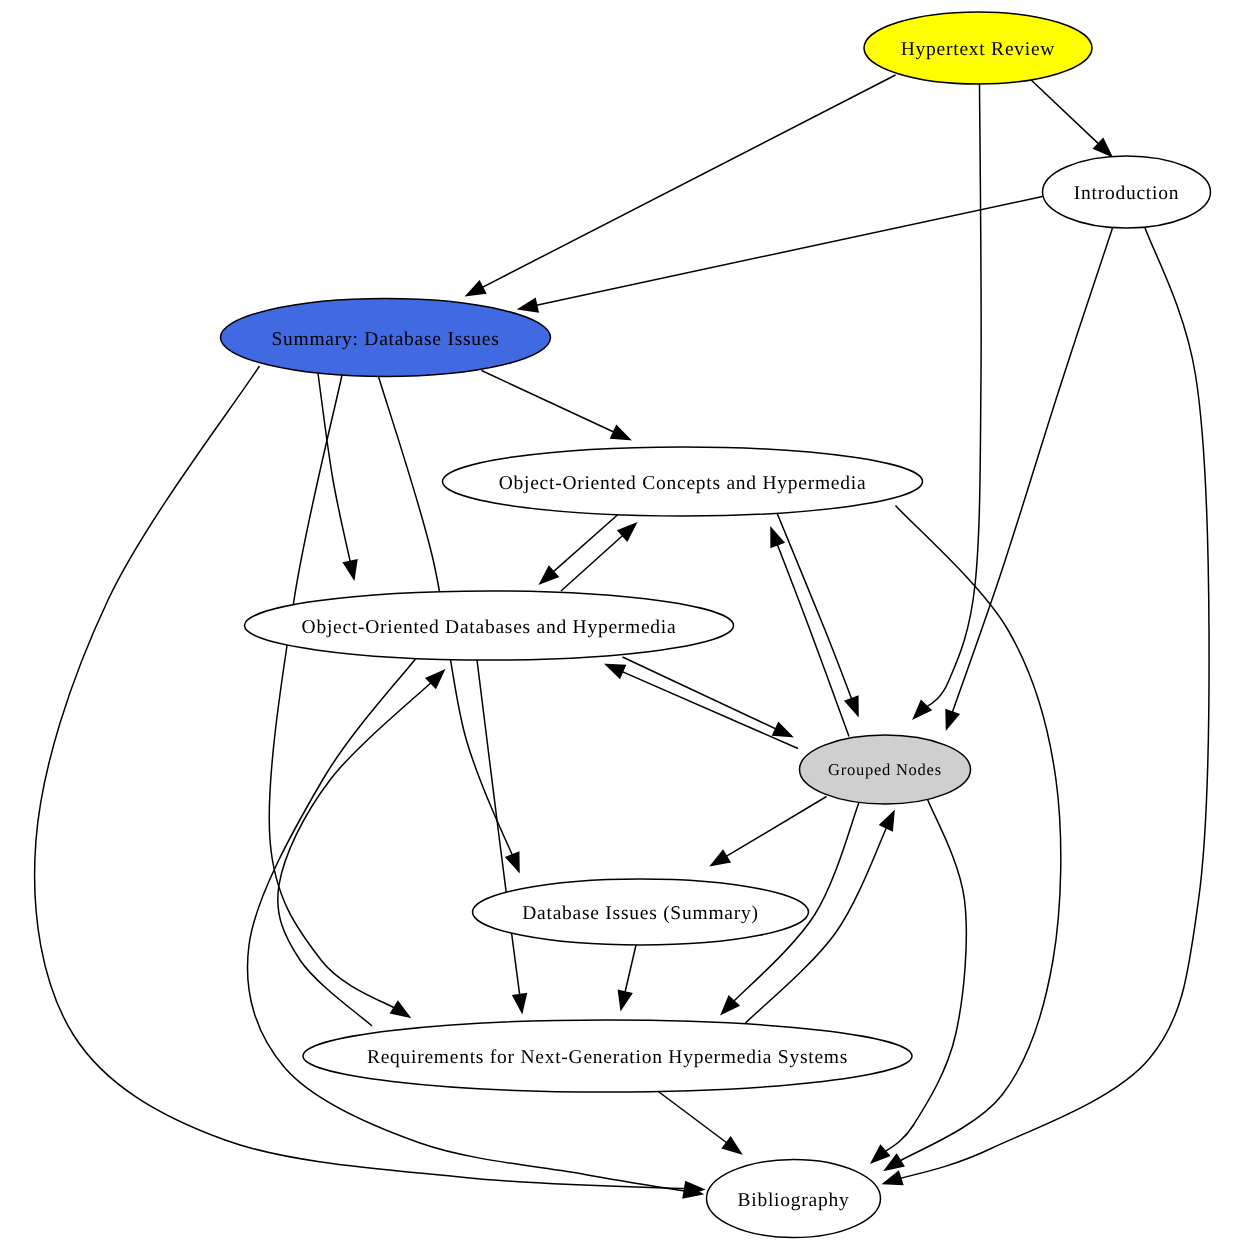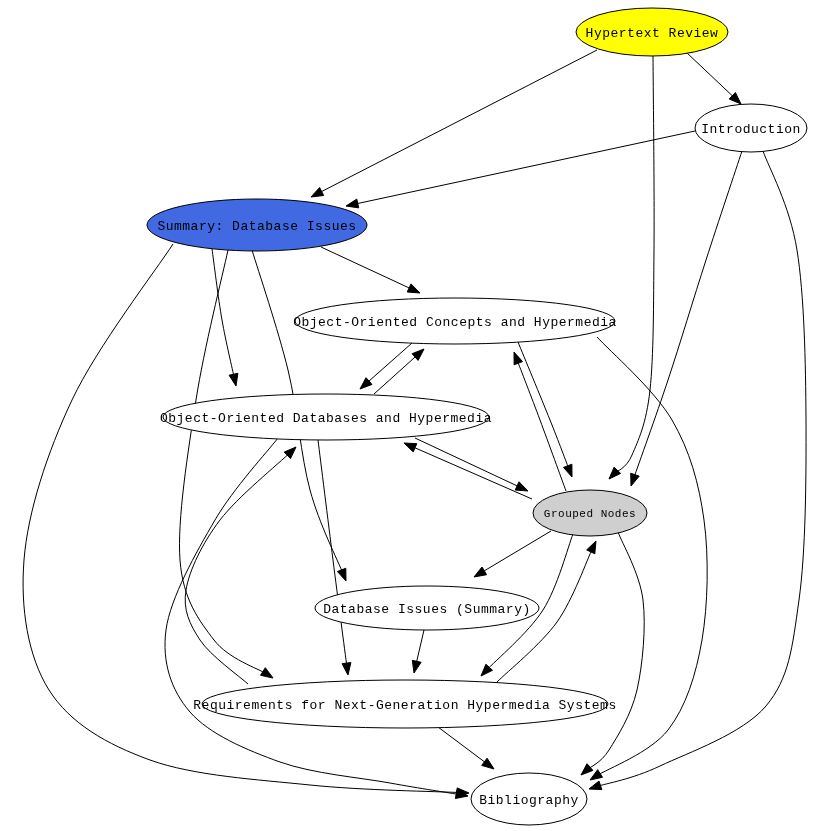--- a/index.html
+++ b/index.html
@@ -1,20 +1,20 @@
 <!DOCTYPE html>
 <html><head>
 <meta charset="utf-8">
 <style>
   html, body { margin: 0; padding: 0; background: #ffffff; }
   #stage {
     position: relative;
     width: 689px; height: 831px;
     background: #ffffff;
-    font-family: Liberation Mono, monospace;
+    font-family: Liberation Serif, serif;
   }
   svg { display: block; }
   .edge-path { fill: none; stroke: #000000; stroke-width: 1; }
   .arrow-head { fill: #000000; stroke: #000000; }
   .node-shape { stroke: #000000; stroke-width: 1; cursor: pointer; }
   .node-label {
     fill: #000000;
     letter-spacing: 0.5px;
     text-anchor: middle;
     pointer-events: none;

